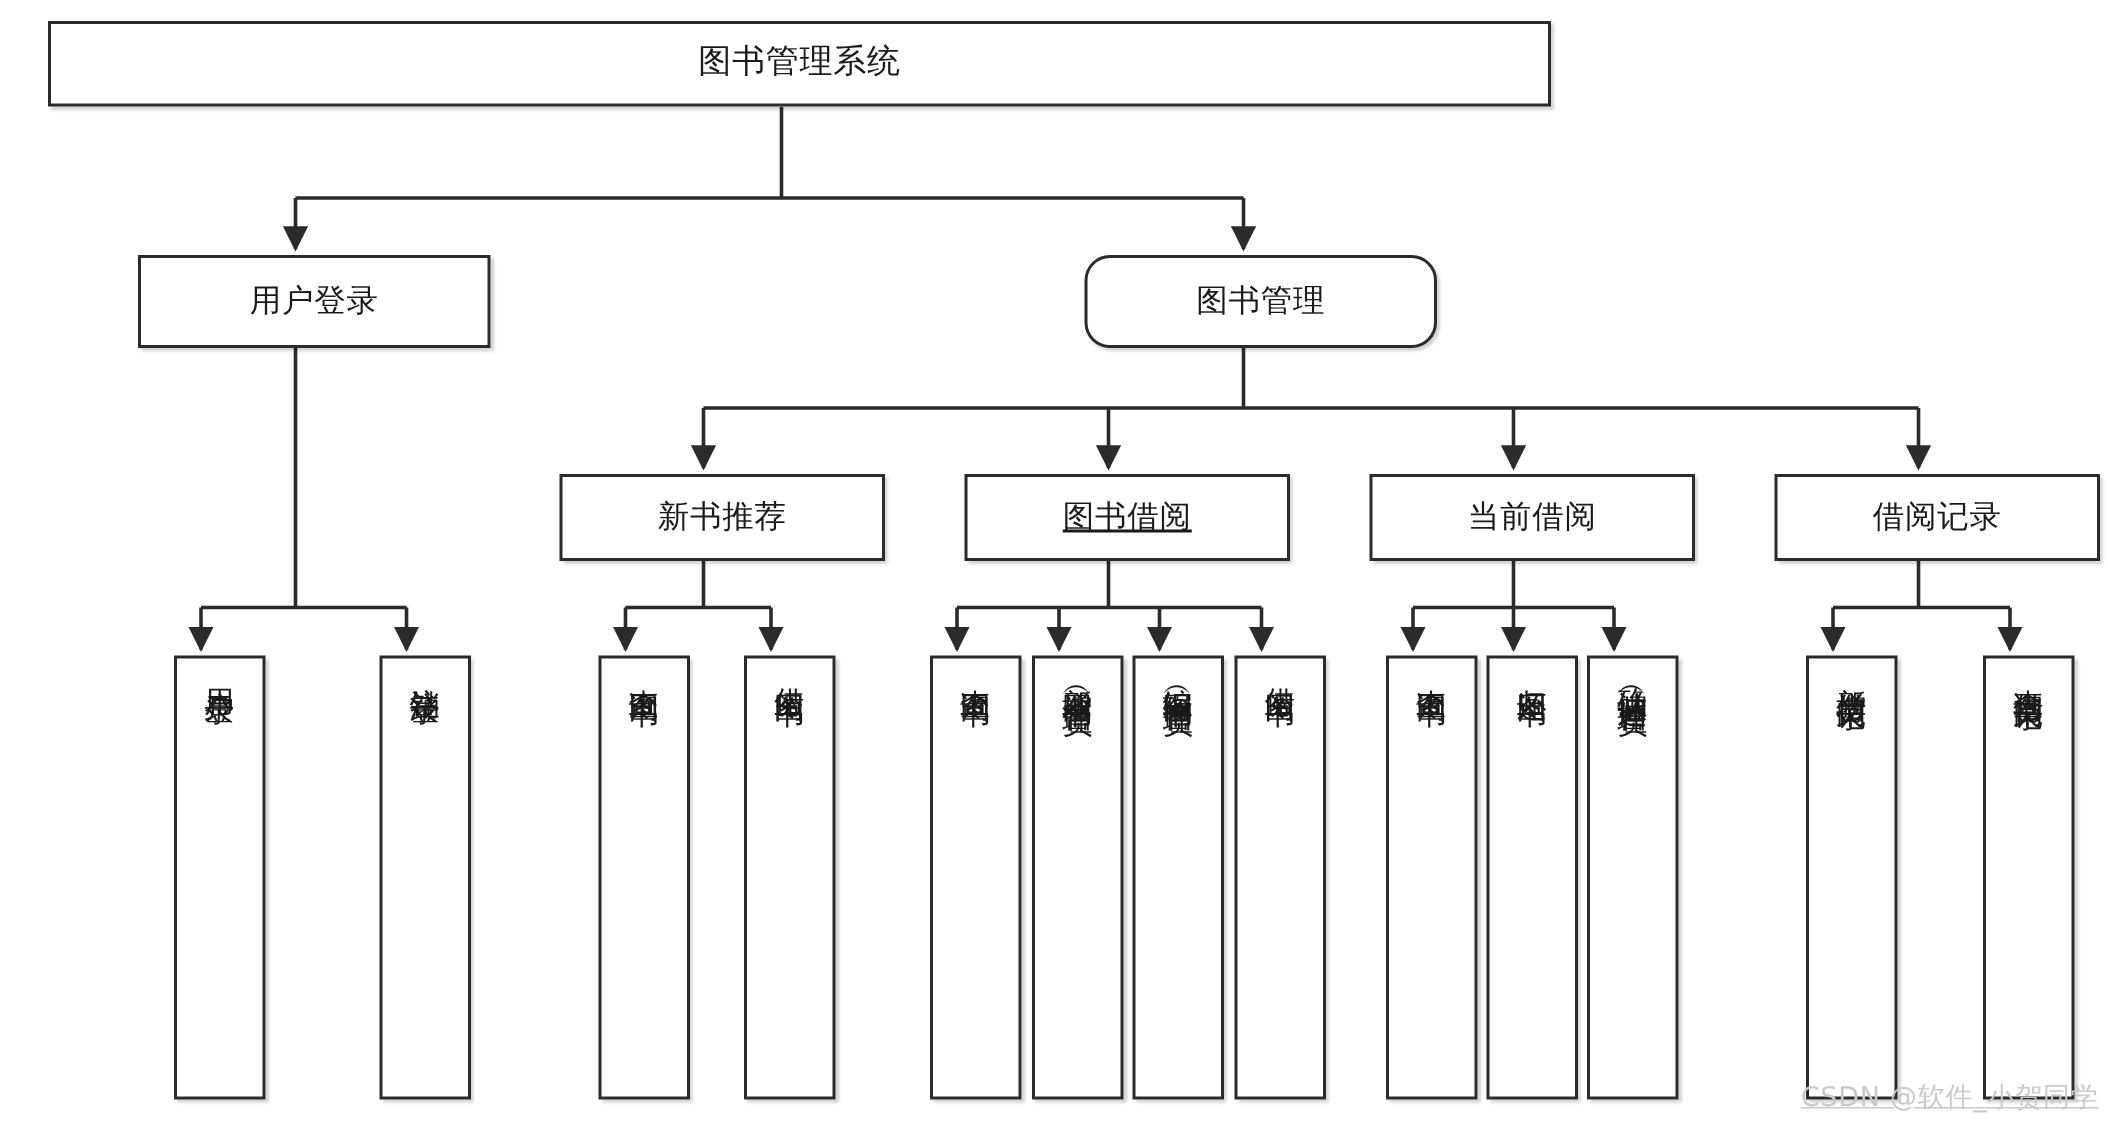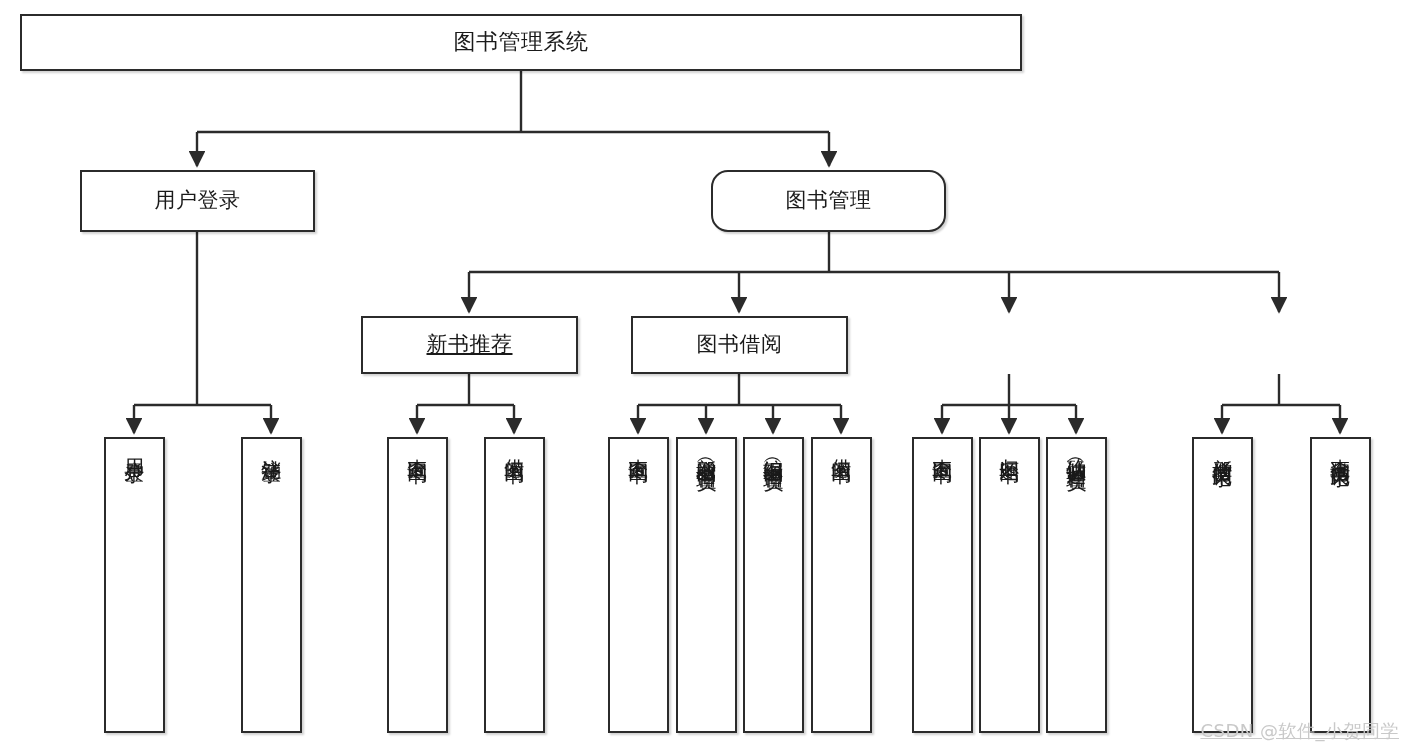--- a/index.html
+++ b/index.html
@@ -29,20 +29,21 @@
   .node {
     position: absolute;
     box-sizing: border-box;
     background: #ffffff;
     border: 2px solid #2b2b2b;
     display: flex;
     align-items: center;
     justify-content: center;
     color: #1a1a1a;
     box-shadow: 2px 2px 2px rgba(0,0,0,0.18);
+    margin-left: 12px;
   }
   .node .label {
     display: block;
     text-align: center;
     line-height: 1.04;
     letter-spacing: 0.5px;
   }
   
   .node.h .label {
     font-size: 21px;
@@ -136,25 +137,31 @@
     <span class="label">图书管理系统</span>
   </div>
 
   <div class="node h" style="left:80px; top:170px; width:235px; height:62px;">
     <span class="label">用户登录</span>
   </div>
   <div class="node h" style="left:711px; top:170px; width:235px; height:62px;border-radius:17px;">
     <span class="label">图书管理</span>
   </div>
 
-  <div class="node h" style="left:361px; top:316px; width:217px; height:58px;text-decoration:underline;">
+  <div class="node h" style="left:361px; top:316px; width:217px; height:58px;">
     <span class="label">新书推荐</span>
   </div>
-  <div class="node h" style="left:631px; top:316px; width:217px; height:58px;">
+  <div class="node h" style="left:631px; top:316px; width:217px; height:58px;text-decoration:underline;">
     <span class="label">图书借阅</span>
+  </div>
+  <div class="node h" style="left:901px; top:316px; width:217px; height:58px;">
+    <span class="label">当前借阅</span>
+  </div>
+  <div class="node h" style="left:1171px; top:316px; width:217px; height:58px;">
+    <span class="label">借阅记录</span>
   </div>
 
   <div class="node v" style="left:104px; top:437px; width:61px; height:296px;">
     <span class="label">用户登录</span>
   </div>
   <div class="node v" style="left:241px; top:437px; width:61px; height:296px;">
     <span class="label">注销登录</span>
   </div>
 
   <div class="node v" style="left:387px; top:437px; width:61px; height:296px;">

